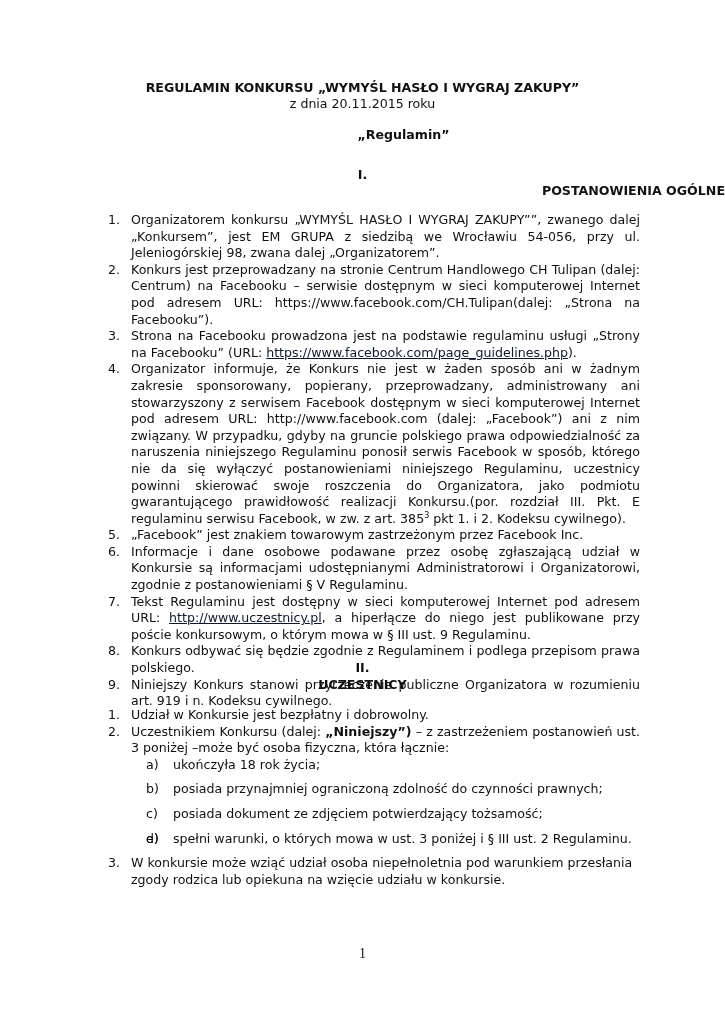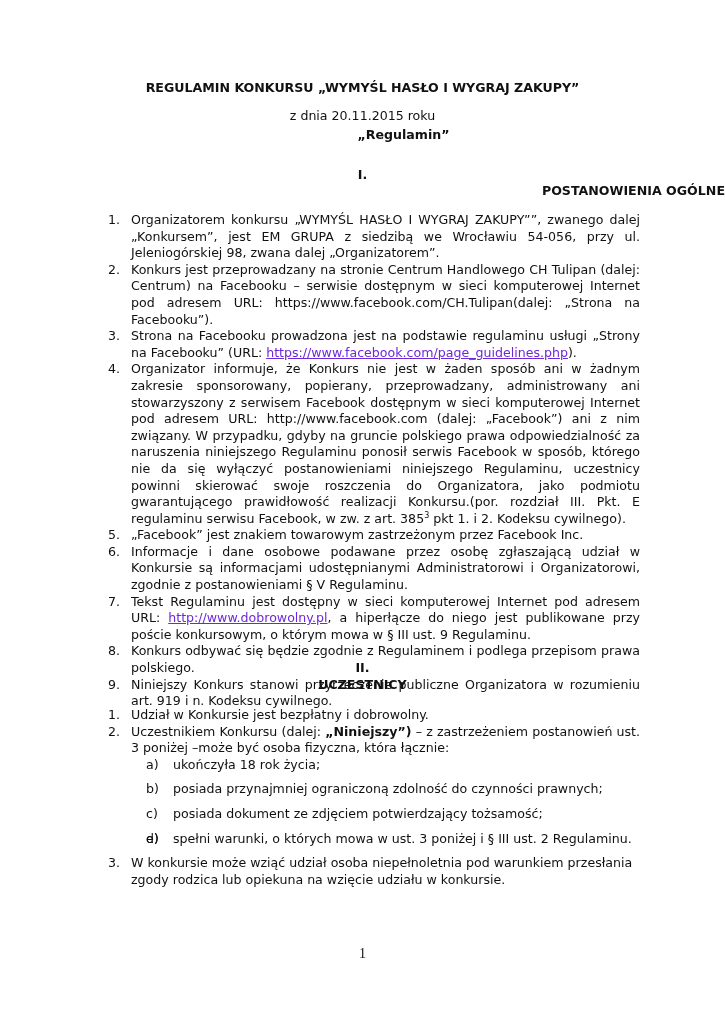--- a/index.html
+++ b/index.html
@@ -7,32 +7,32 @@
          font-family: "DejaVu Sans", sans-serif; color: #111; }
   .page { position: absolute; left: 0; top: 0; width: 648px; height: 1024px; background: #fff; }
   .center { position: absolute; left: 0; width: 725px; text-align: center; font-size: 12.6px; line-height: 16px; }
   .b { font-weight: bold; }
   .ol { position: absolute; left: 106px; width: 534px; font-size: 12.6px; line-height: 16.6px; }
   .li { position: relative; padding-left: 25px; text-align: justify; text-align-last: left; }
   .li .num { position: absolute; left: 2px; top: 0; }
   .li .txt { display: block; }
   .sub { position: relative; padding-left: 27px; margin-left: 40px; text-align: left; }
   .sub .num { position: absolute; left: 0; top: 0; }
-  a { color: #6d28d9; text-decoration: underline; }
+  a { color: #0f172a; text-decoration: underline; }
   sup { font-size: 8px; line-height: 0; }
   .pagenum { position: absolute; left: 0; width: 725px; text-align: center; top: 946px;
              font-family: "Liberation Serif", serif; font-size: 14px; }
 </style>
 </head>
 <body>
 
 <div class="page">
 
   <div class="center b" style="top:80px;">REGULAMIN KONKURSU „WYMYŚL HASŁO I WYGRAJ ZAKUPY”</div>
-  <div class="center" style="top:96px;margin-top:12px;">z dnia 20.11.2015 roku</div>
+  <div class="center" style="top:96px;">z dnia 20.11.2015 roku</div>
   <div class="center b" style="top:127px;margin-left:41px;">„Regulamin”</div>
 
   <div class="center b" style="top:167px;">I.</div>
   <div class="center b" style="top:183px;text-align:right;">POSTANOWIENIA OGÓLNE</div>
 
   <div class="ol" style="top:212px;">
     <div class="li">
       <span class="num">1.</span>
       <span class="txt">Organizatorem konkursu „WYMYŚL HASŁO I WYGRAJ ZAKUPY””, zwanego dalej „Konkursem”, jest EM GRUPA z siedzibą we Wrocławiu 54-056, przy ul. Jeleniogórskiej 98, zwana dalej „Organizatorem”.</span>
     </div>
@@ -51,21 +51,21 @@
     <div class="li">
       <span class="num">5.</span>
       <span class="txt">„Facebook” jest znakiem towarowym zastrzeżonym przez Facebook Inc.</span>
     </div>
     <div class="li">
       <span class="num">6.</span>
       <span class="txt">Informacje i dane osobowe podawane przez osobę zgłaszającą udział w Konkursie są informacjami udostępnianymi Administratorowi i Organizatorowi, zgodnie z postanowieniami § V Regulaminu.</span>
     </div>
     <div class="li">
       <span class="num">7.</span>
-      <span class="txt"><span>Tekst Regulaminu jest dostępny w sieci komputerowej Internet pod adresem URL: </span><a href="#">http://www.dobrowolny.pl</a><span>, a hiperłącze do niego jest publikowane przy poście konkursowym, o którym mowa w  § III ust. 9 Regulaminu.</span></span>
+      <span class="txt"><span>Tekst Regulaminu jest dostępny w sieci komputerowej Internet pod adresem URL: </span><a href="#">http://www.uczestnicy.pl</a><span>, a hiperłącze do niego jest publikowane przy poście konkursowym, o którym mowa w  § III ust. 9 Regulaminu.</span></span>
     </div>
     <div class="li">
       <span class="num">8.</span>
       <span class="txt">Konkurs odbywać się będzie zgodnie z Regulaminem i podlega przepisom prawa polskiego.</span>
     </div>
     <div class="li">
       <span class="num">9.</span>
       <span class="txt">Niniejszy Konkurs stanowi przyrzeczenie publiczne Organizatora w rozumieniu art. 919 i n. Kodeksu cywilnego.</span>
     </div>
   </div>

